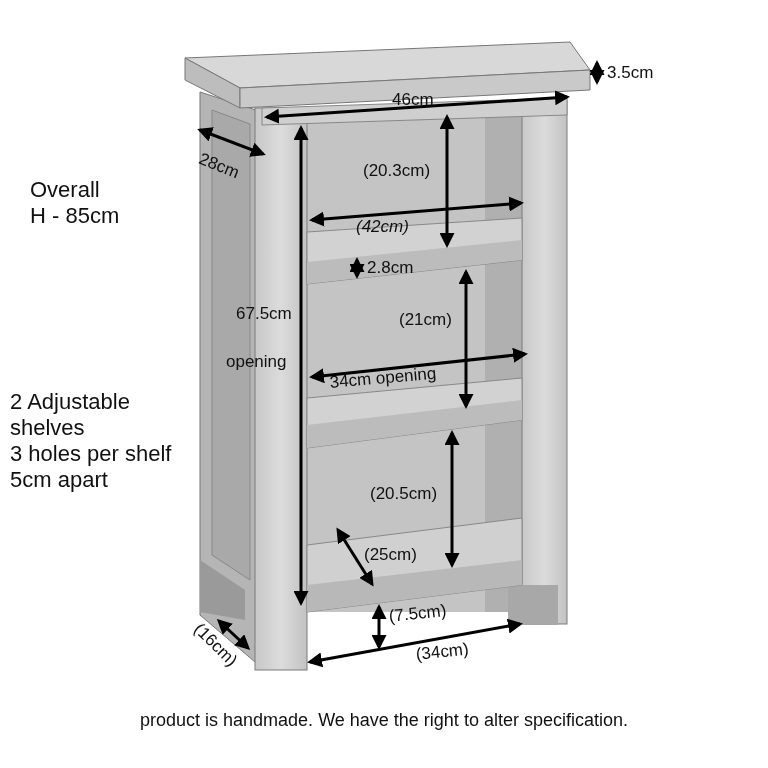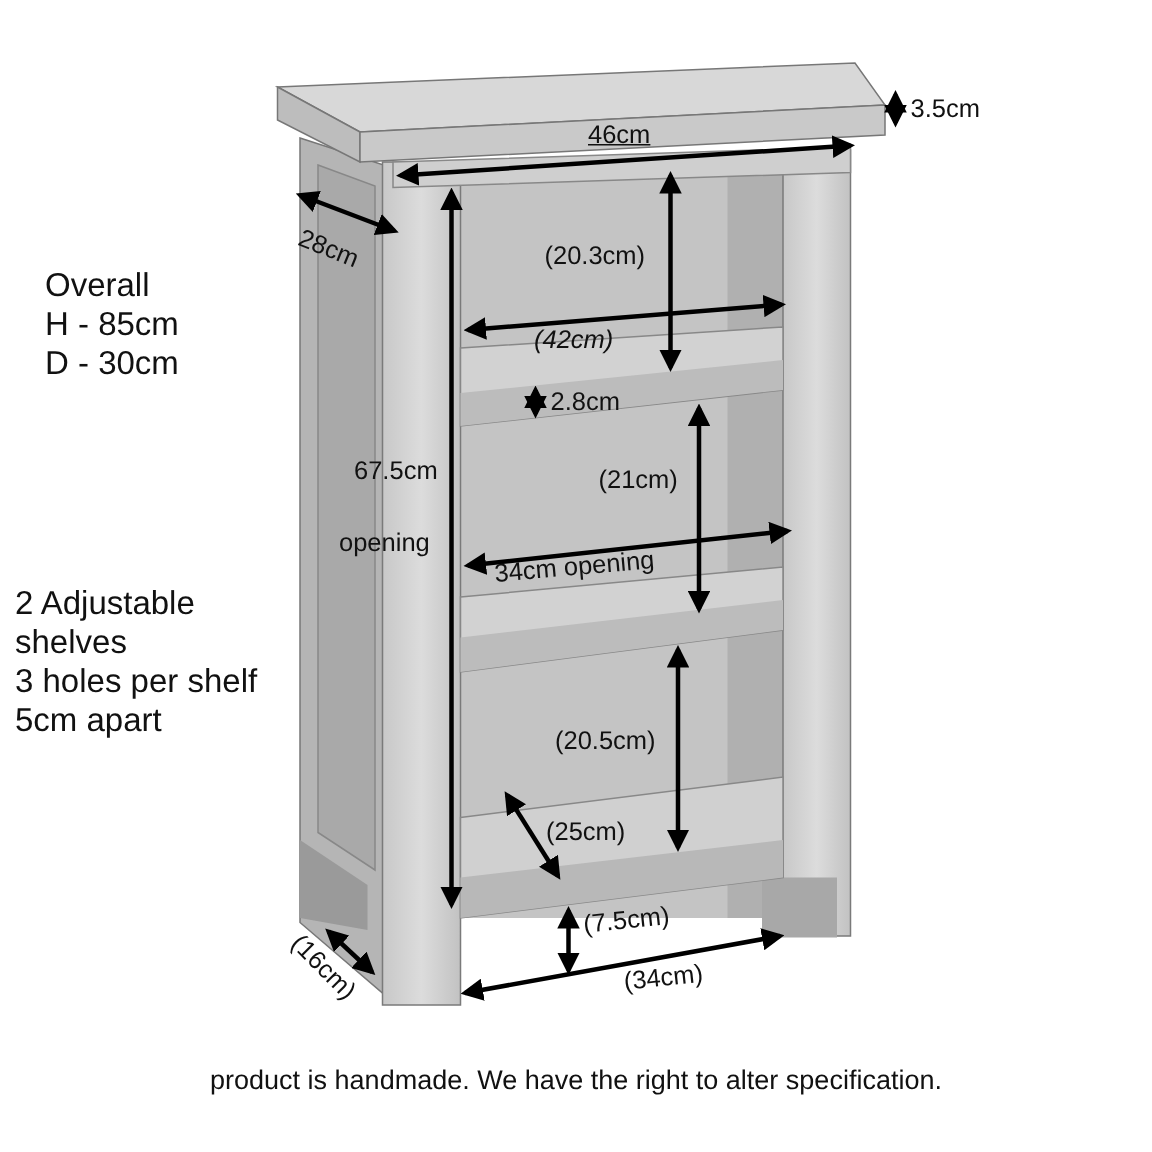--- a/index.html
+++ b/index.html
@@ -81,39 +81,38 @@
       <line x1="312" y1="377" x2="525" y2="354" marker-start="url(#ah)" marker-end="url(#ah)"></line>
       <line x1="452" y1="433" x2="452" y2="565" marker-start="url(#ah)" marker-end="url(#ah)"></line>
       <line x1="338" y1="530" x2="372" y2="584" marker-start="url(#ah)" marker-end="url(#ah)"></line>
       <line x1="379" y1="607" x2="379" y2="647" marker-start="url(#ah)" marker-end="url(#ah)"></line>
       <line x1="310" y1="662" x2="520" y2="624" marker-start="url(#ah)" marker-end="url(#ah)"></line>
       <line x1="219" y1="621" x2="248" y2="648" marker-start="url(#ah)" marker-end="url(#ah)"></line>
     </g>
   </svg>
 
   <span class="lbl" style="left:607px; top:64px;">3.5cm</span>
-  <span class="lbl" style="left:392px; top:81px;text-decoration:underline;">46cm</span>
+  <span class="lbl" style="left:392px; top:91px;">46cm</span>
   <span class="lbl" style="left:203px; top:150px; transform:rotate(22deg); transform-origin:left top;">28cm</span>
   <span class="lbl" style="left:363px; top:162px;text-align:center;">(20.3cm)</span>
   <span class="lbl" style="left:356px; top:218px;font-style:italic;">(42cm)</span>
   <span class="lbl" style="left:367px; top:259px;">2.8cm</span>
   <span class="lbl" style="left:236px; top:305px;">67.5cm</span>
   <span class="lbl" style="left:226px; top:321px;margin-top:32px;">opening</span>
   <span class="lbl" style="left:399px; top:311px;">(21cm)</span>
   <span class="lbl" style="left:329px; top:374px; transform:rotate(-5deg); transform-origin:left top;">34cm opening</span>
   <span class="lbl" style="left:370px; top:485px;text-align:center;">(20.5cm)</span>
   <span class="lbl" style="left:364px; top:546px;">(25cm)</span>
   <span class="lbl" style="left:388px; top:608px; transform:rotate(-6deg); transform-origin:left top;">(7.5cm)</span>
   <span class="lbl" style="left:415px; top:646px; transform:rotate(-6deg); transform-origin:left top;">(34cm)</span>
   <span class="lbl" style="left:203px; top:620px; transform:rotate(45deg); transform-origin:left top;">(16cm)</span>
 
   <div class="side-block" style="left:30px; top:177px; width:130px;">
     <div>Overall</div>
     <div>H - 85cm</div>
-    <div>D - 30cm</div>
   </div>
 
   <div class="side-block" style="left:10px; top:389px; width:170px;">
     <div>2 Adjustable</div>
     <div>shelves</div>
     <div>3 holes per shelf</div>
     <div>5cm apart</div>
   </div>
 
   <div class="footer">

